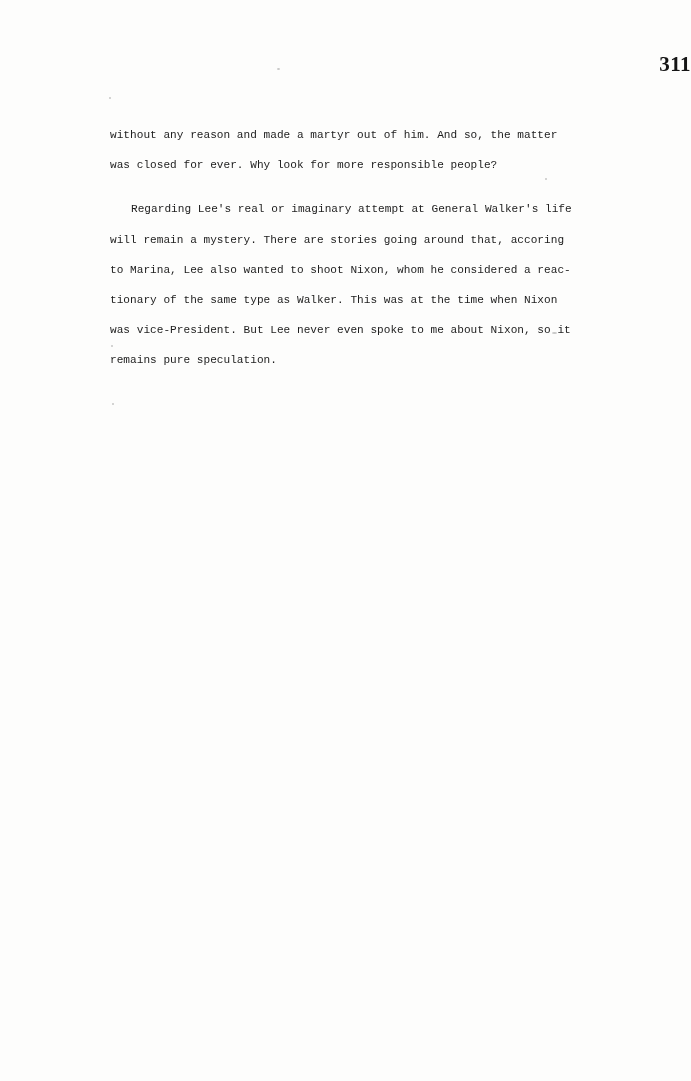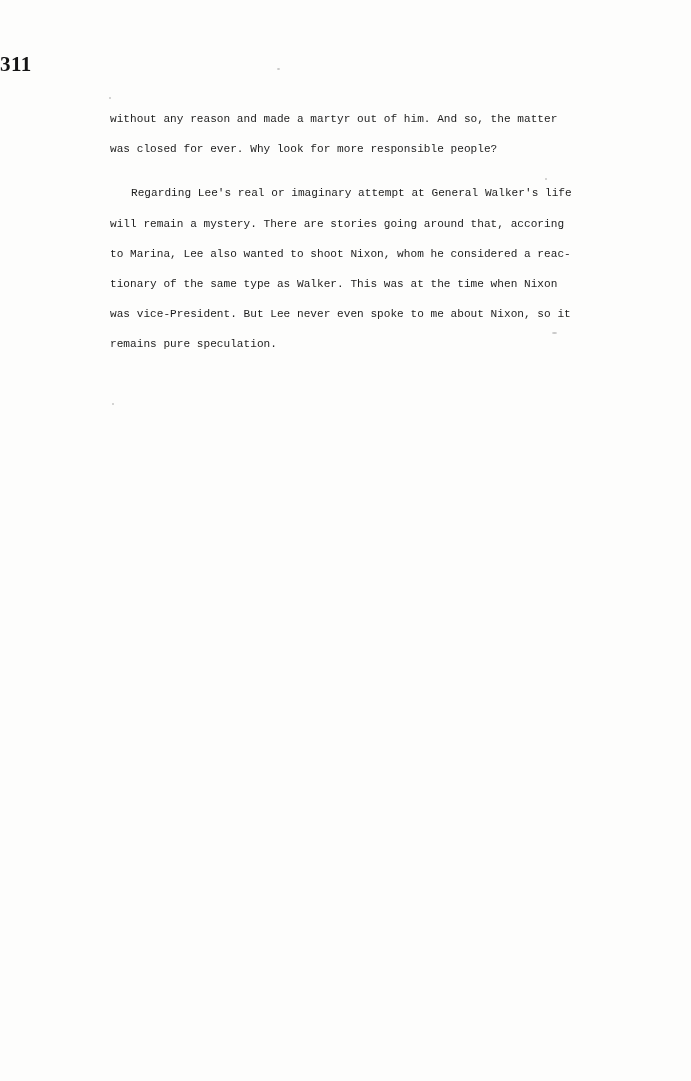--- a/index.html
+++ b/index.html
@@ -17,30 +17,30 @@
   .page {
     position: absolute;
     inset: 0;
     background: #fdfdfc;
   }
   .page-number {
     position: absolute;
     top: 52px;
     left: 0;
     right: 0;
-    text-align: left;
+    text-align: right;
     font-family: "Liberation Serif", serif;
     font-size: 21px;
     font-weight: 700;
     letter-spacing: 0.5px;
     color: #151515;
   }
   .body-text {
     position: absolute;
-    top: 104px;
+    top: 120px;
     left: 110px;
     width: 464px;
   }
   .para {
     margin: 0 0 14px 0;
     font-family: "Liberation Mono", monospace;
     font-size: 11.1px;
     line-height: 30.2px;
     letter-spacing: 0.02px;
     color: #1c1c1c;

